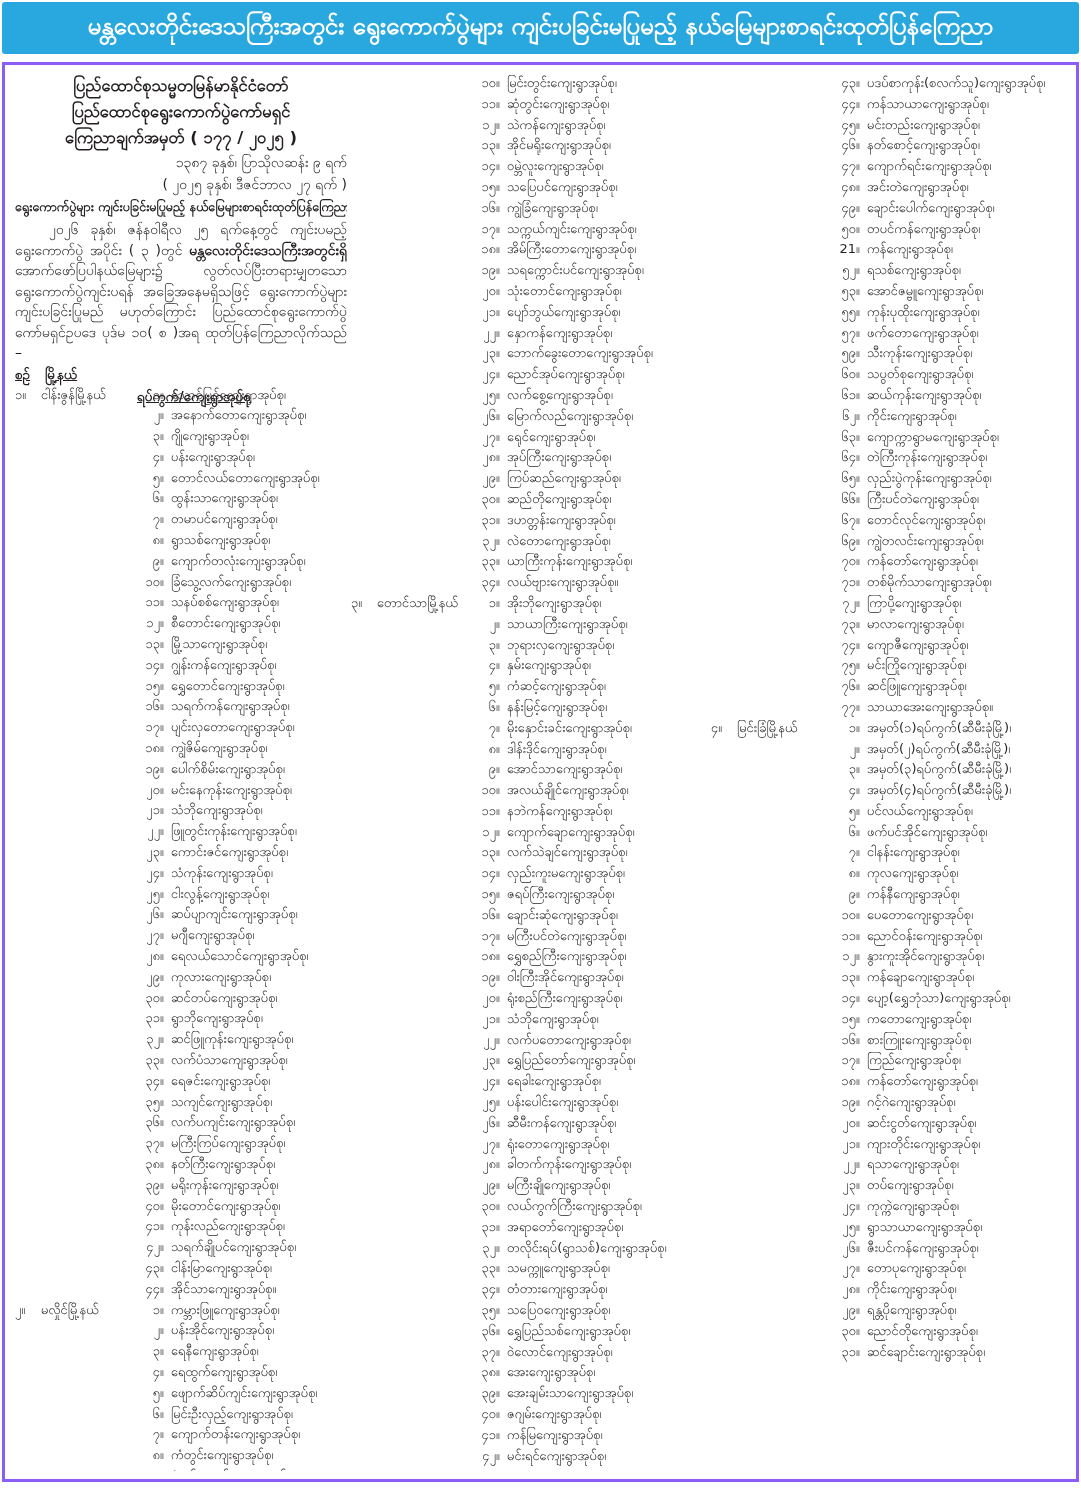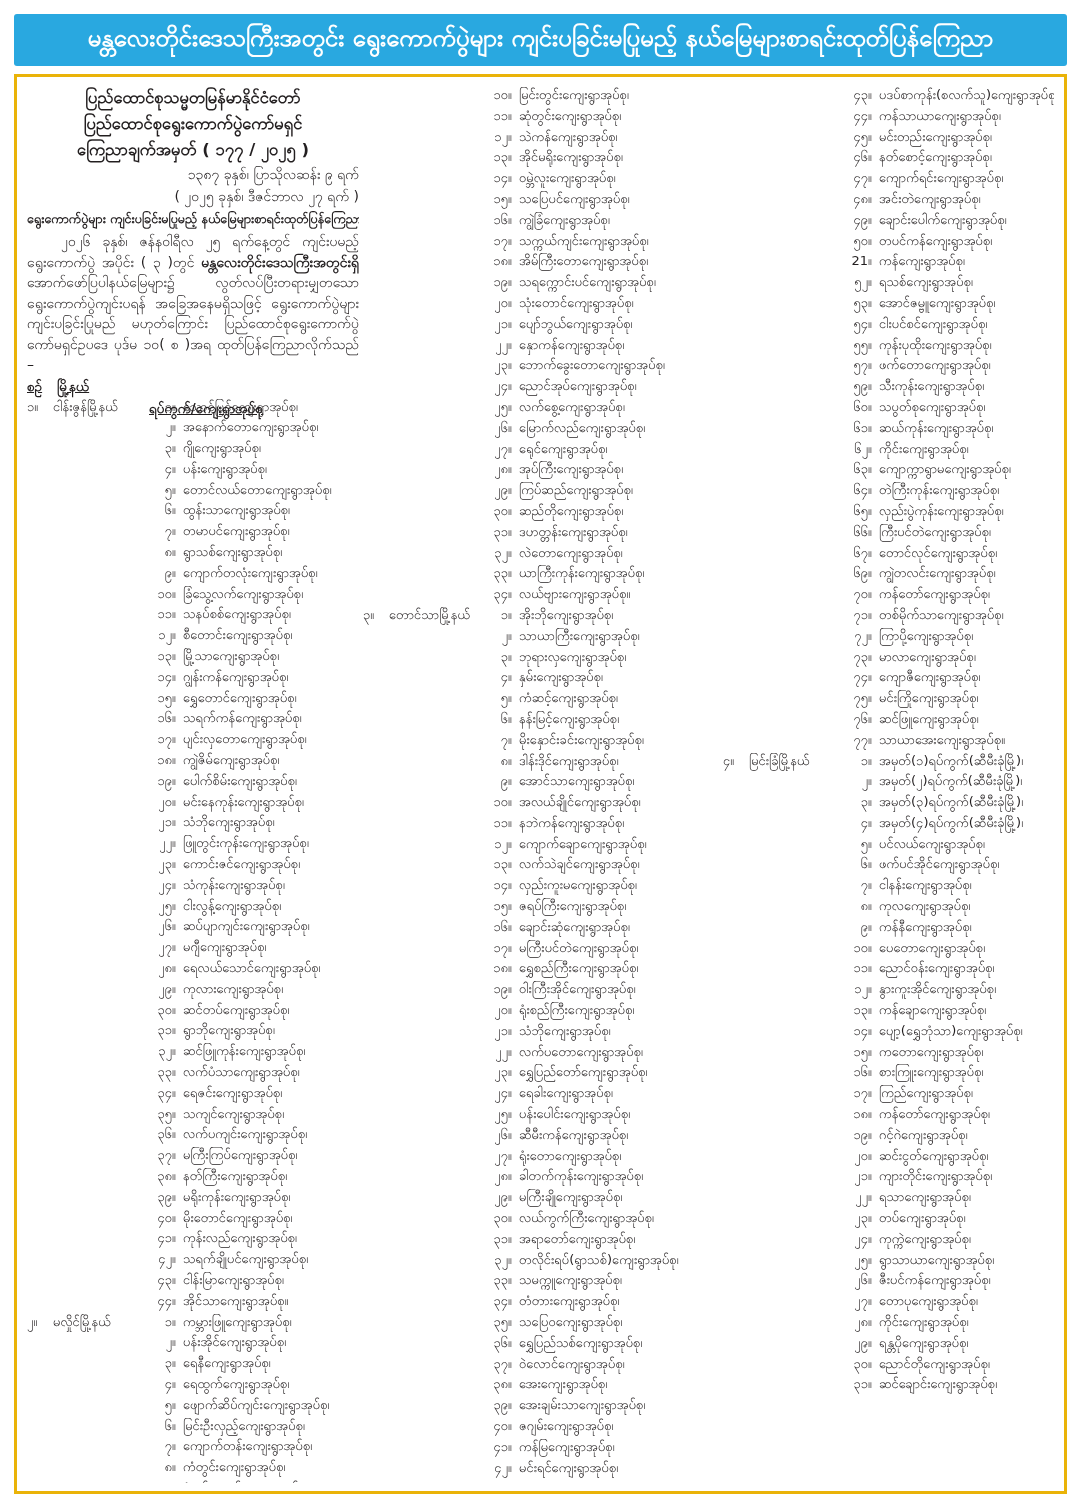--- a/index.html
+++ b/index.html
@@ -1,26 +1,26 @@
 <!DOCTYPE html>
 <html><head>
 <meta charset="utf-8">
 <style>
   * { margin:0; padding:0; box-sizing:border-box; }
   html,body { width:1081px; height:1500px; background:#ffffff; }
   body { font-family:"DejaVu Sans","Liberation Sans",sans-serif; color:#231f20; }
-  .page { width:1081px; height:1500px; padding:14px; }
+  .page { width:1081px; height:1500px; padding:2px; }
   .banner {
     height:52px; background:#29a8e0; border-radius:3px;
     display:flex; align-items:center; justify-content:center;
     color:#ffffff; font-weight:bold; font-size:24px; white-space:nowrap;
     overflow:hidden;
   }
   .content {
-    margin-top:8px; height:1420px; border:3px solid #eab308;
+    margin-top:8px; height:1420px; border:3px solid #8b5cf6;
     padding:8px 10px; display:flex; overflow:hidden; background:#ffffff;
   }
   .col { overflow:hidden; }
   .col1 { flex:0 0 332px; }
   .col2 { flex:0 0 360px; padding-left:4px; }
   .col3 { flex:1 1 auto; padding-left:4px; }
 
   .intro { }
   .c { text-align:center; }
   .t1 { font-weight:bold; font-size:16.5px; line-height:26px; white-space:nowrap; }
@@ -1117,28 +1117,20 @@
               <span class="tname"></span>
             </span>
             <span class="vno">၅၃။</span>
             <span class="vname">အောင်ဇမ္ဗူကျေးရွာအုပ်စု၊</span>
           </div>
           <div class="row">
             <span class="tcell">
               <span class="tno"></span>
               <span class="tname"></span>
             </span>
-            <span class="vno">၅၄။</span>
-            <span class="vname">ငါးပင်စင်ကျေးရွာအုပ်စု၊</span>
-          </div>
-          <div class="row">
-            <span class="tcell">
-              <span class="tno"></span>
-              <span class="tname"></span>
-            </span>
             <span class="vno">၅၅။</span>
             <span class="vname">ကုန်းပုထိုးကျေးရွာအုပ်စု၊</span>
           </div>
           <div class="row">
             <span class="tcell">
               <span class="tno"></span>
               <span class="tname"></span>
             </span>
             <span class="vno">၅၇။</span>
             <span class="vname">ဖက်တောကျေးရွာအုပ်စု၊</span>

